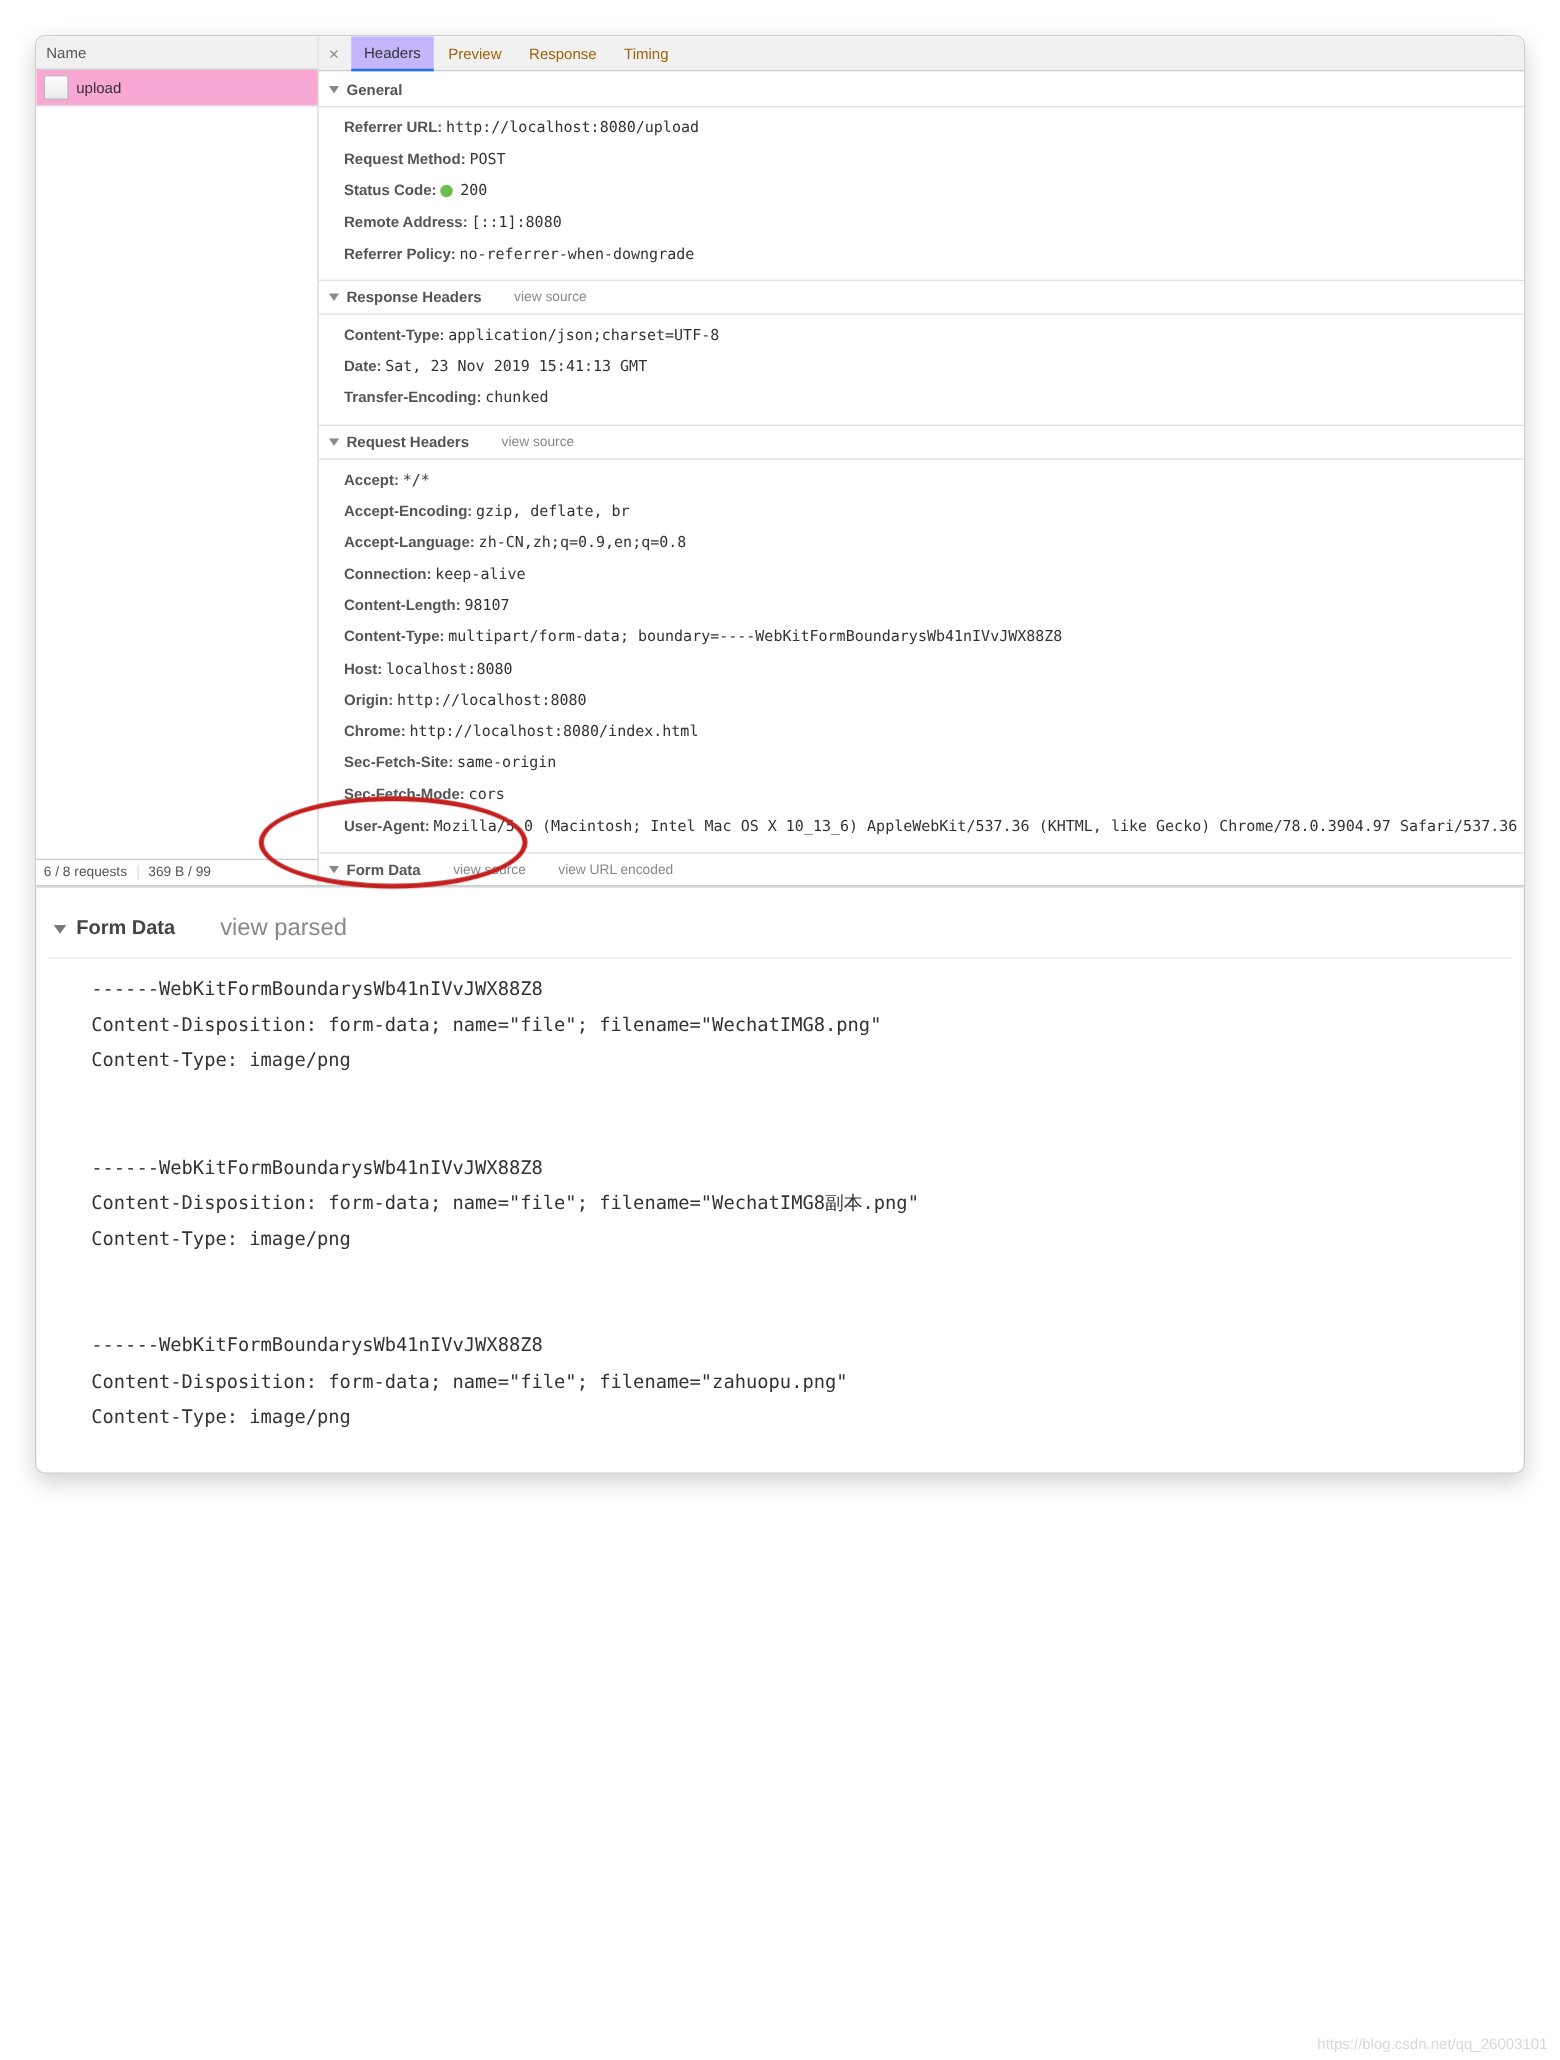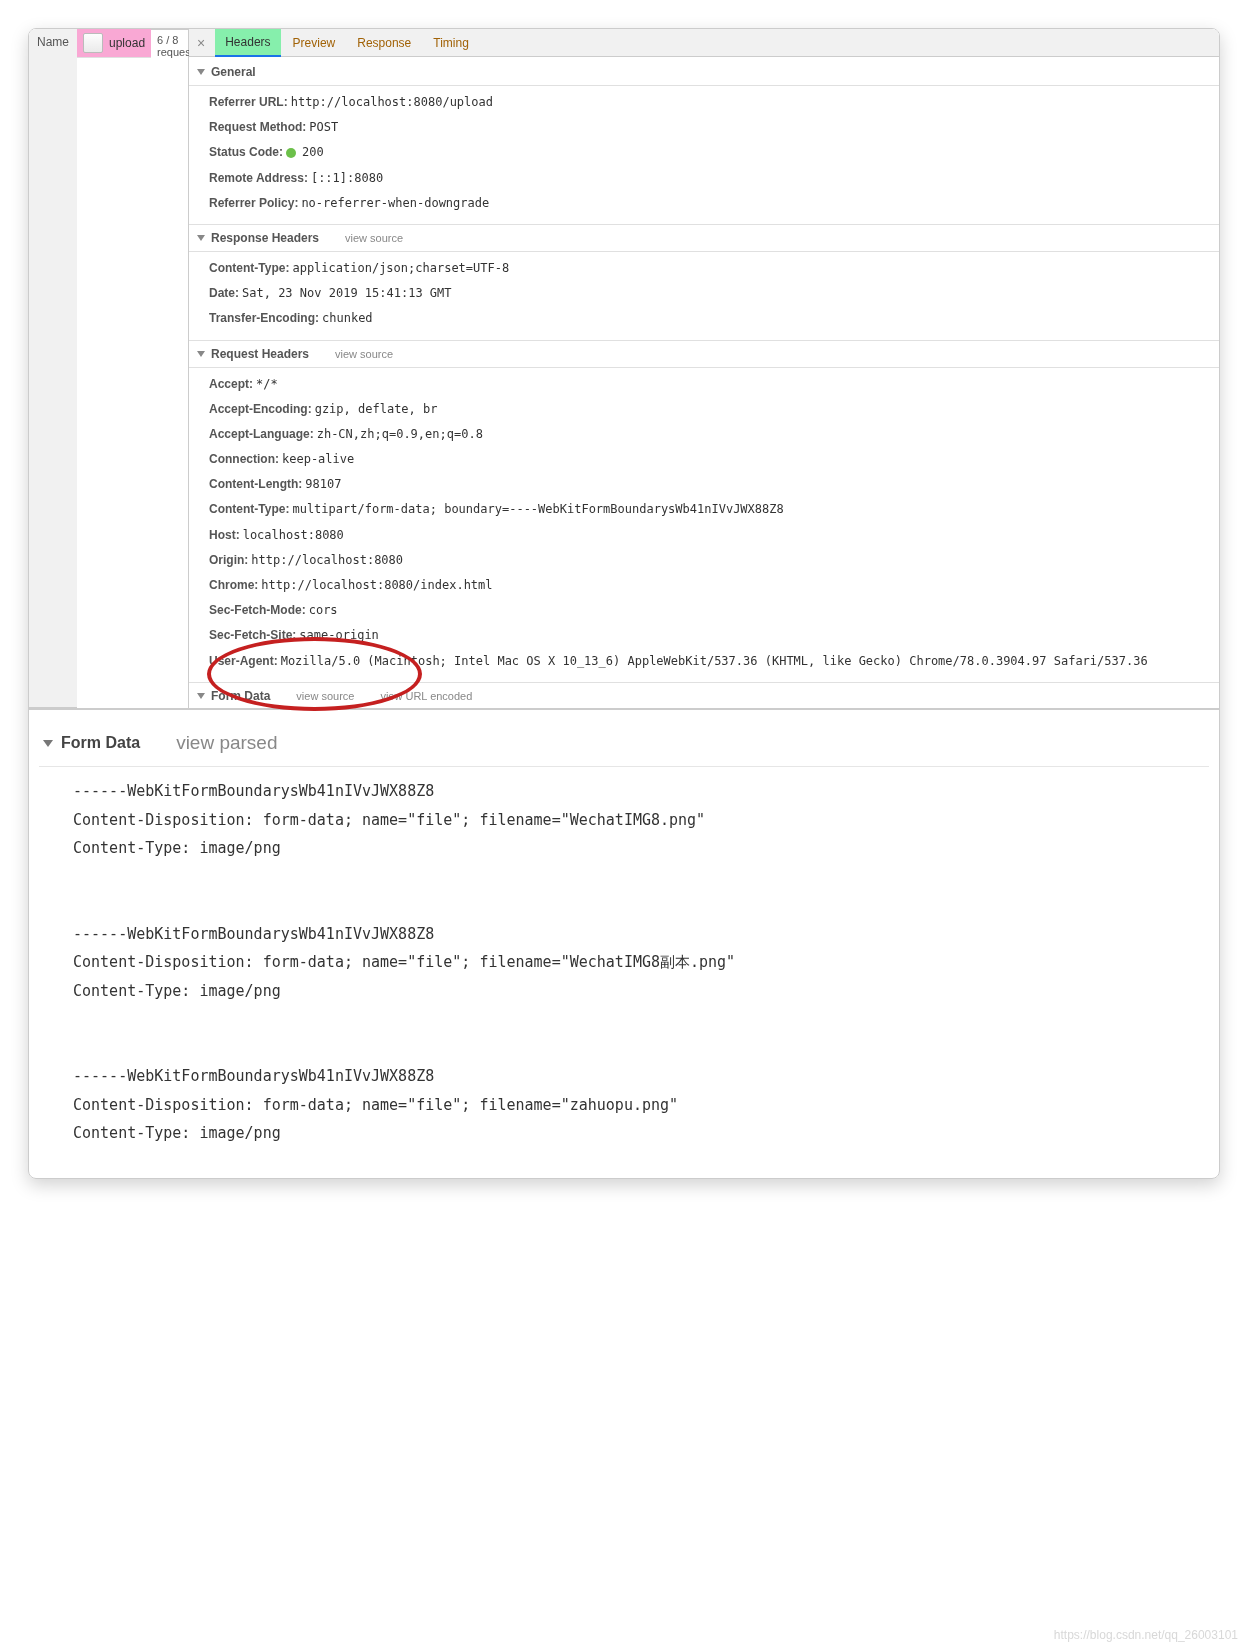--- a/index.html
+++ b/index.html
@@ -18,23 +18,24 @@
     overflow: hidden;
   }
   .devtools-top {
     display: flex;
     border-bottom: 1px solid #ccc;
     height: 680px;
     position: relative;
   }
   
   .left-panel {
-    width: 160px;
+    width: 226px;
     border-right: 1px solid #ccc;
     display: flex;
+    flex-direction: column;
     background: #fff;
   }
   .left-header {
     background: #f1f1f1;
     border-bottom: 1px solid #ccc;
     padding: 6px 8px;
     color: #555;
   }
   .req-list { flex: 1; }
   .req-item {
@@ -87,21 +88,21 @@
   }
   .tab {
     padding: 6px 10px;
     color: #a16207;
     font-size: 12px;
     cursor: pointer;
   }
   .tab.active {
     color: #333;
     border-bottom: 2px solid #1a73e8;
-    background: #86efac;
+    background: #c4b5fd;
   }
   .details {
     flex: 1;
     overflow: auto;
     padding: 2px 0 10px 0;
     position: relative;
   }
   .section-title {
     display: flex;
     align-items: center;
@@ -263,22 +264,22 @@
         <div class="kv-list">
           <div class="kv"><span class="k">Accept:</span><span class="v mono-v">*/*</span></div>
           <div class="kv"><span class="k">Accept-Encoding:</span><span class="v mono-v">gzip, deflate, br</span></div>
           <div class="kv"><span class="k">Accept-Language:</span><span class="v mono-v">zh-CN,zh;q=0.9,en;q=0.8</span></div>
           <div class="kv"><span class="k">Connection:</span><span class="v mono-v">keep-alive</span></div>
           <div class="kv"><span class="k">Content-Length:</span><span class="v mono-v">98107</span></div>
           <div class="kv"><span class="k">Content-Type:</span><span class="v mono-v">multipart/form-data; boundary=----WebKitFormBoundarysWb41nIVvJWX88Z8</span></div>
           <div class="kv"><span class="k">Host:</span><span class="v mono-v">localhost:8080</span></div>
           <div class="kv"><span class="k">Origin:</span><span class="v mono-v">http://localhost:8080</span></div>
           <div class="kv"><span class="k">Chrome:</span><span class="v mono-v">http://localhost:8080/index.html</span></div>
+          <div class="kv"><span class="k">Sec-Fetch-Site:</span><span class="v mono-v">same-origin</span></div>
           <div class="kv"><span class="k">Sec-Fetch-Mode:</span><span class="v mono-v">cors</span></div>
-          <div class="kv"><span class="k">Sec-Fetch-Site:</span><span class="v mono-v">same-origin</span></div>
           <div class="kv"><span class="k">User-Agent:</span><span class="v mono-v">Mozilla/5.0 (Macintosh; Intel Mac OS X 10_13_6) AppleWebKit/537.36 (KHTML, like Gecko) Chrome/78.0.3904.97 Safari/537.36</span></div>
         </div>
 
         <div class="section-title">
           <span class="chev"></span>
           <span>Form Data</span>
           <span class="view-link">view source</span>
           <span class="view-link">view URL encoded</span>
         </div>
 

